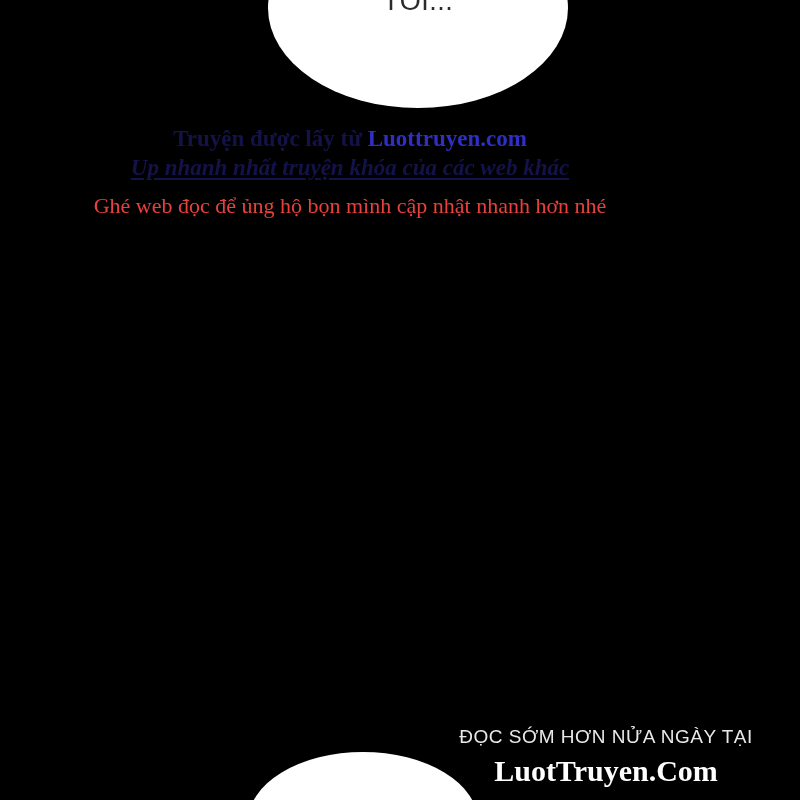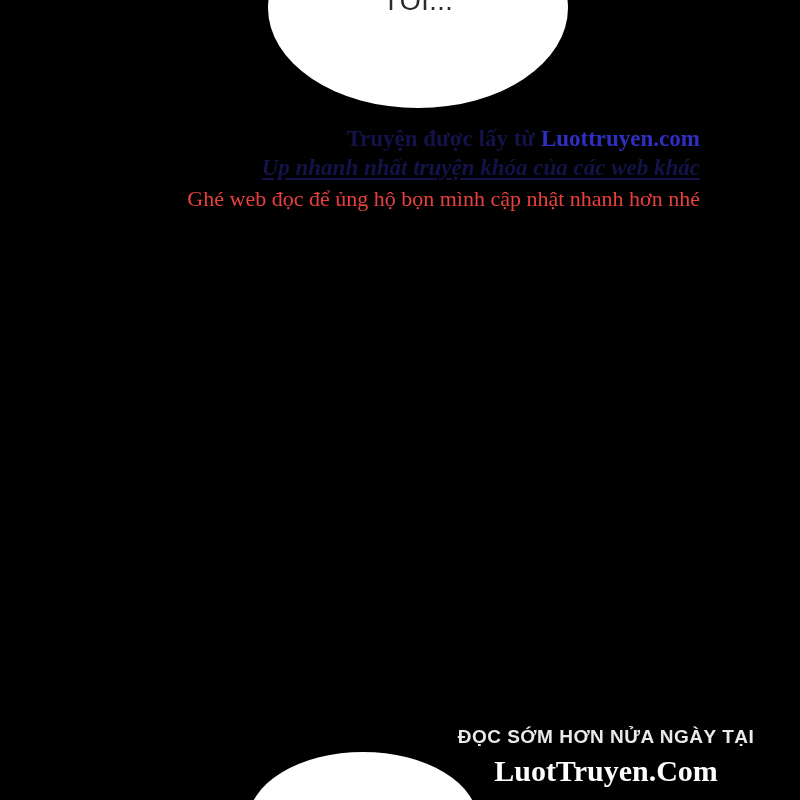--- a/index.html
+++ b/index.html
@@ -53,21 +53,21 @@
     background: #ffffff;
     border-radius: 50% / 50%;
   }
 
   
   .watermark {
     position: absolute;
     left: 0;
     top: 125px;
     width: 700px;
-    text-align: right;
+    text-align: center;
   }
   .wm-line1 {
     font-family: "Liberation Serif", serif;
     font-weight: bold;
     font-size: 23px;
     line-height: 28px;
     color: #2f2fc4;
     white-space: nowrap;
   }
   .wm-line1 .dark {
@@ -83,39 +83,38 @@
     text-underline-offset: 3px;
     white-space: nowrap;
     font-style: italic;
   }
   .wm-line3 {
     font-family: "Liberation Serif", serif;
     font-size: 22px;
     line-height: 30px;
     color: #e8403c;
     white-space: nowrap;
-    margin-top: 1px;
+    margin-top: 8px;
   }
 
   
   .promo {
     position: absolute;
     right: 24px;
     bottom: 8px;
     text-align: center;
     width: 340px;
   }
   .promo-small {
     font-family: "Liberation Sans", sans-serif;
     font-size: 19px;
     letter-spacing: 0.5px;
     color: #e9e9e9;
     line-height: 26px;
     white-space: nowrap;
-    font-weight: bold;
   }
   .promo-big {
     font-family: "Liberation Serif", serif;
     font-weight: bold;
     font-size: 30px;
     color: #ffffff;
     line-height: 42px;
     white-space: nowrap;
   }
 </style>

